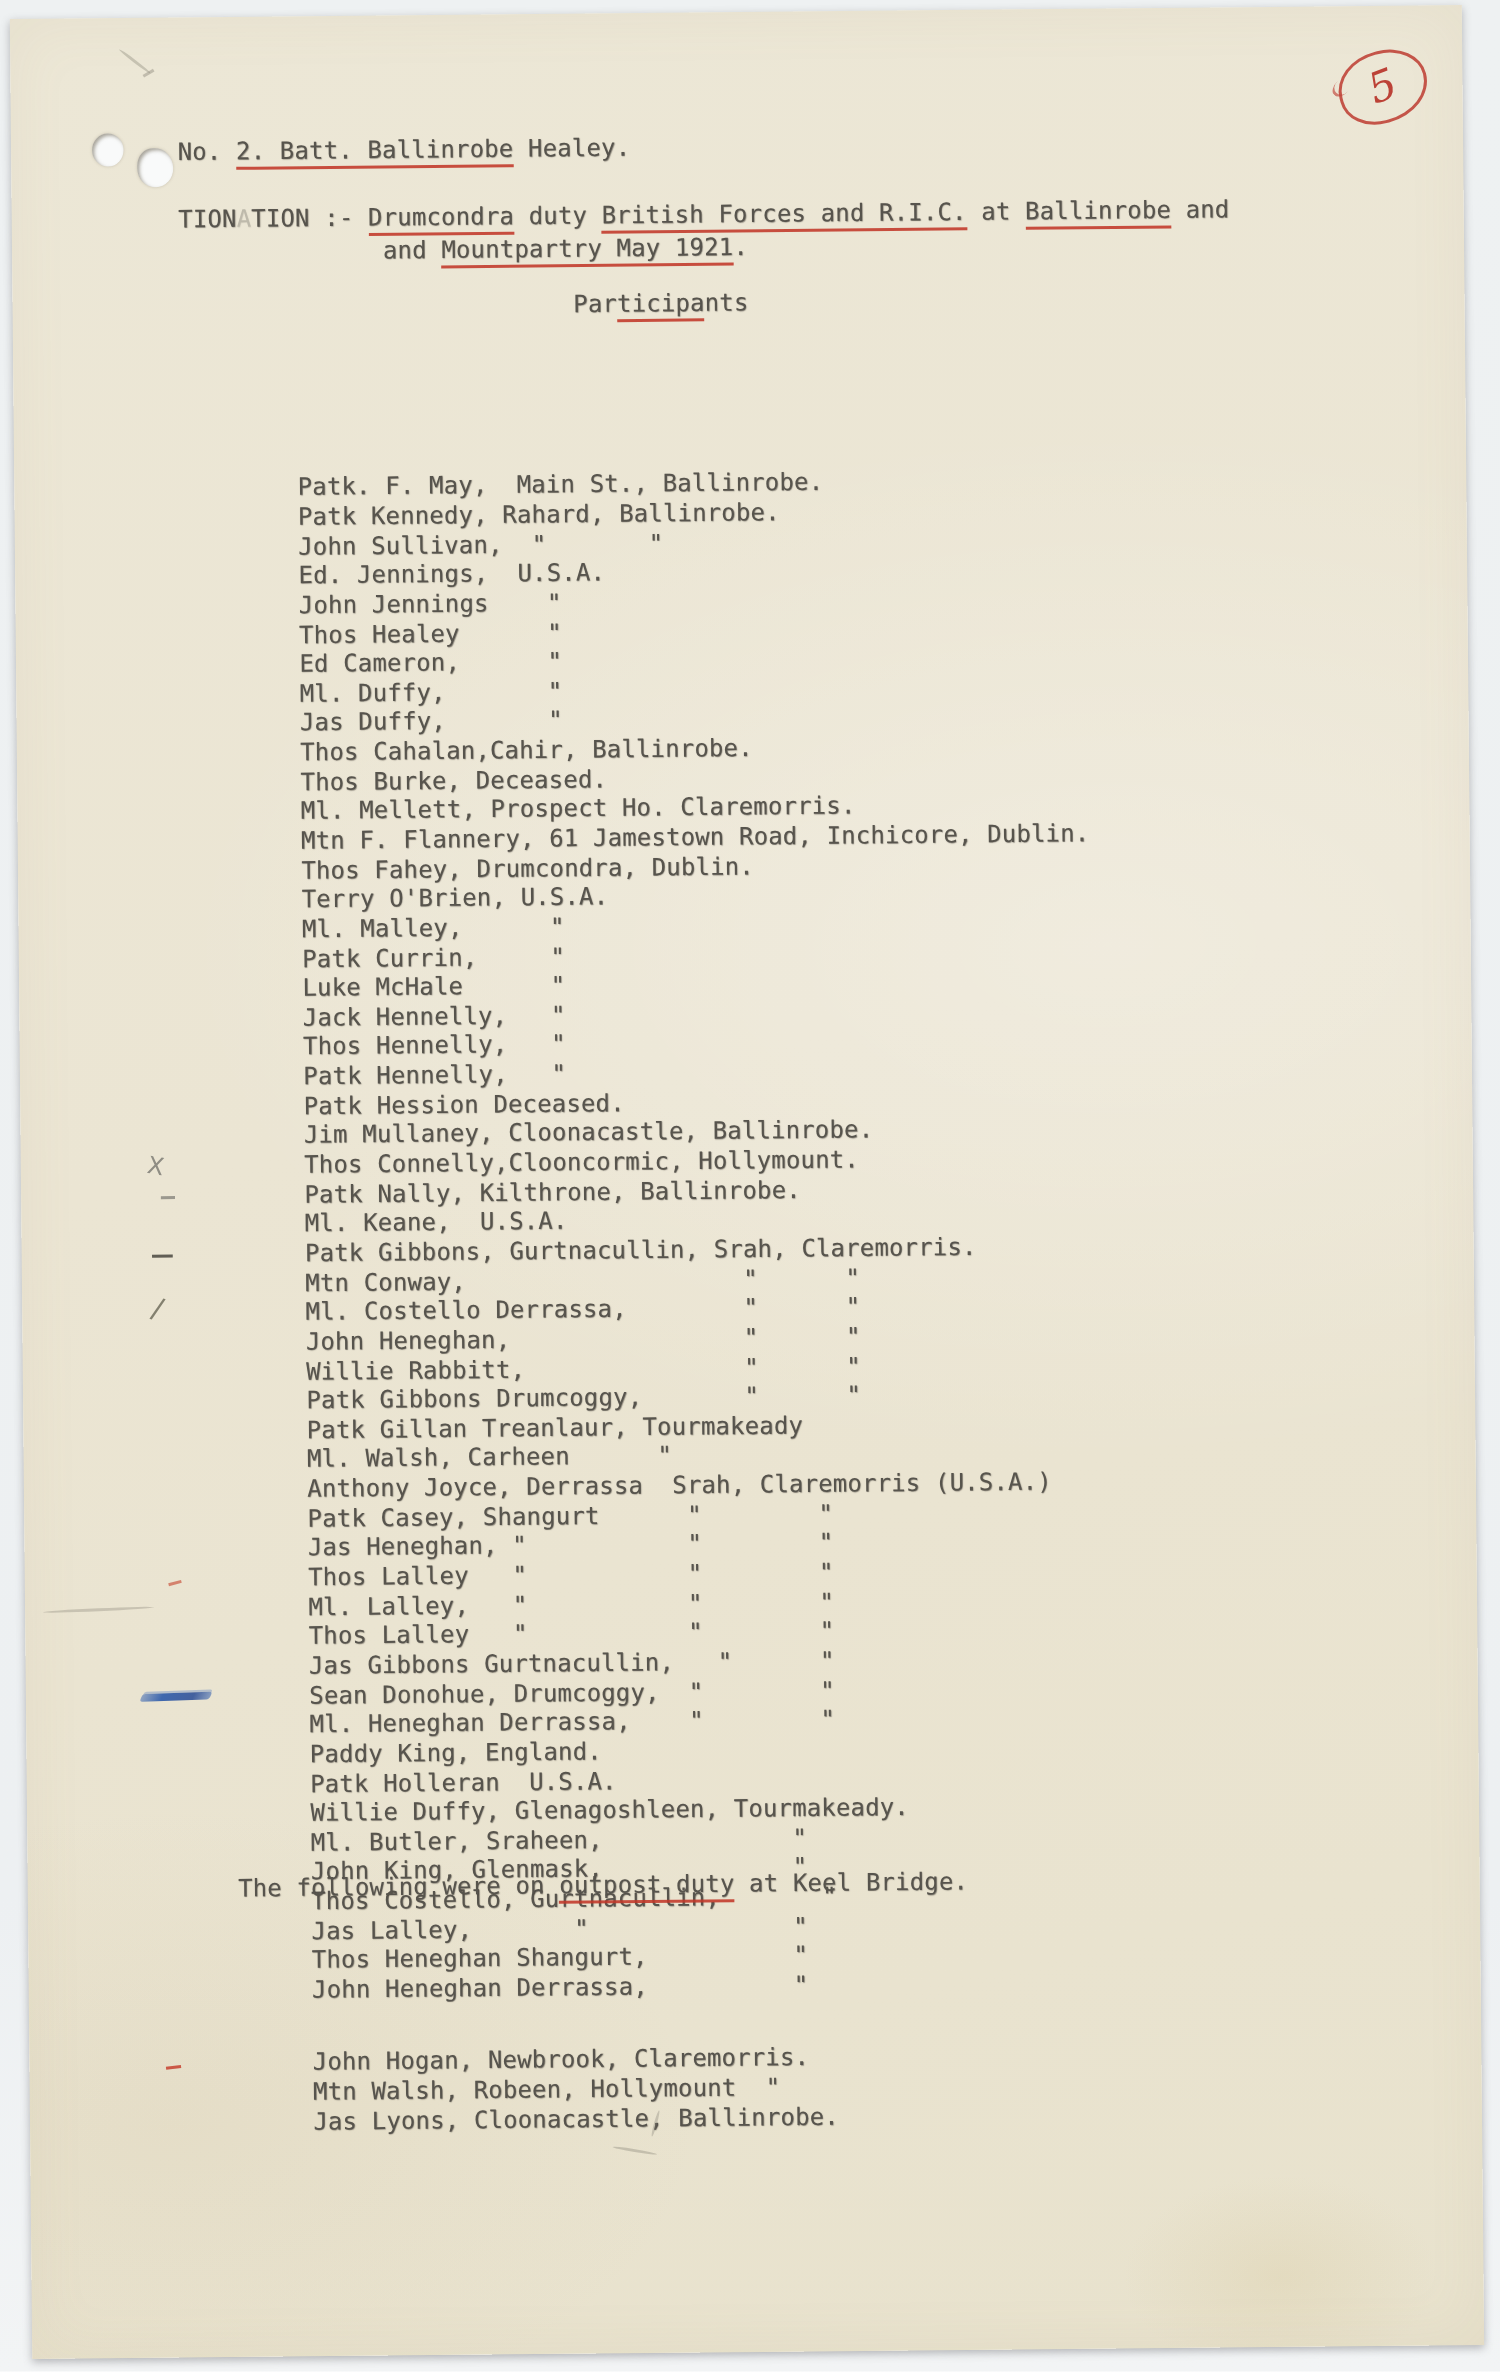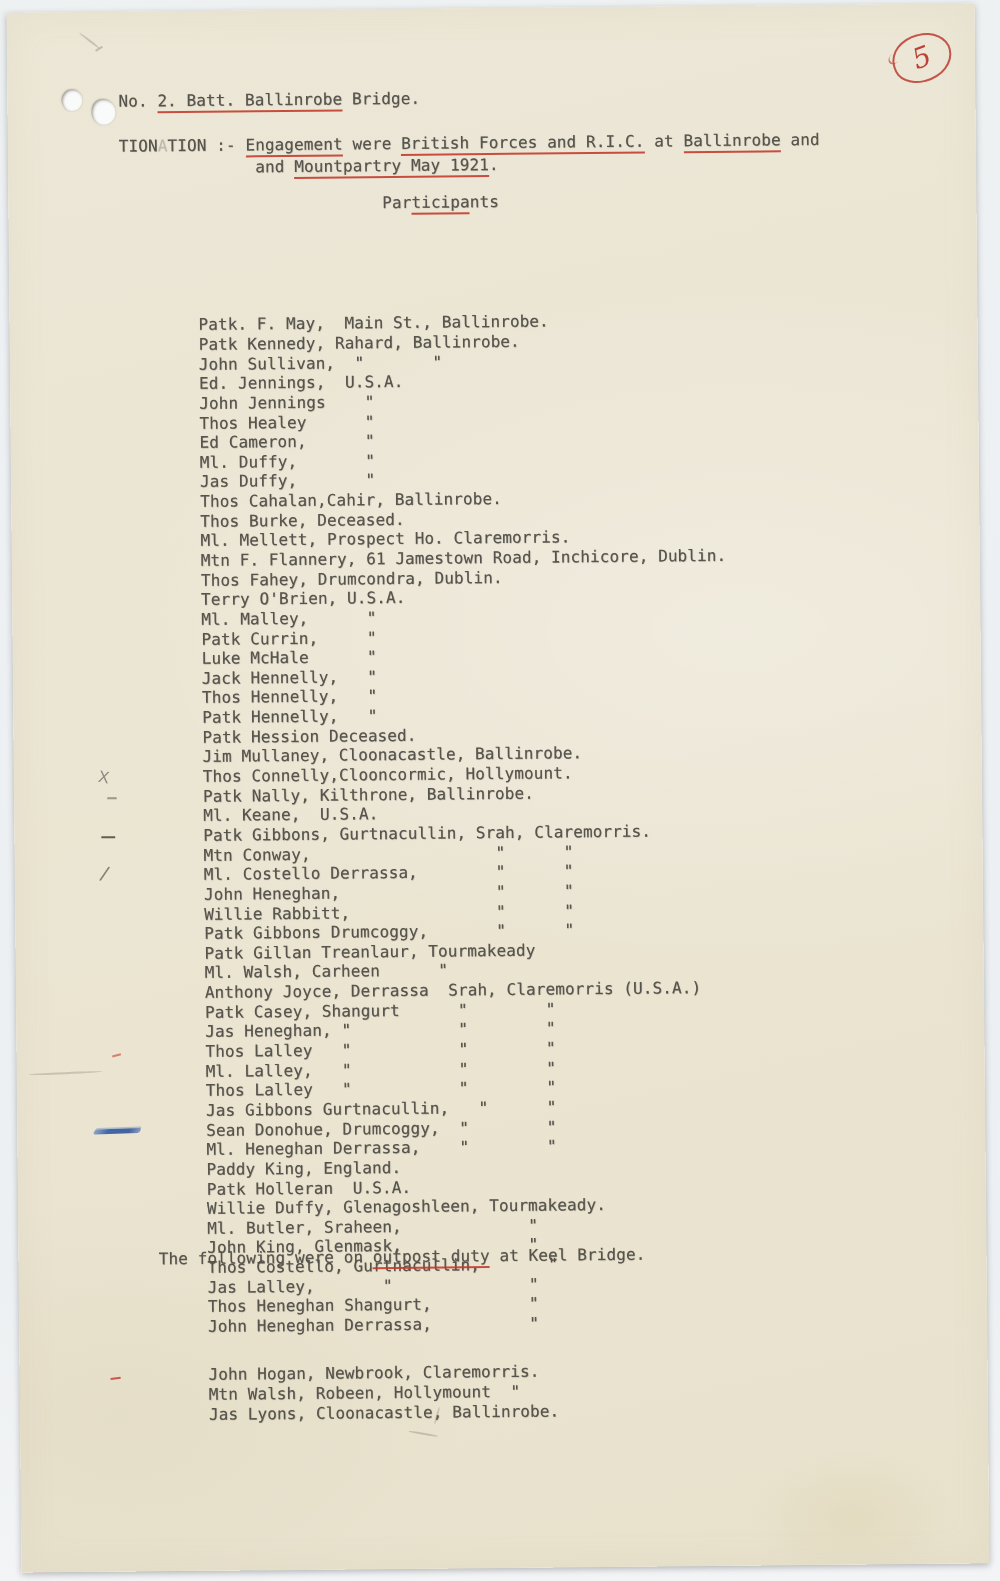--- a/index.html
+++ b/index.html
@@ -79,23 +79,23 @@
 
   <span class="hole hole1"></span>
   <span class="hole hole2"></span>
   <span class="crease"></span>
   <span class="crease2"></span>
 
   <div class="page-circle">
     <span class="page-num">5</span>
   </div>
 
-  <div class="typed" style="left:111px;top:80px;"><span>No. </span><span class="ru">2. Batt. Ballinrobe</span><span> Bridge.</span></div>
-
-  <div class="typed" style="left:111px;top:125px;"><span>TION</span><span class="faded">A</span><span>TION :- </span><span class="ru">Engagement</span><span> were </span><span class="ru">British Forces and R.I.C.</span><span> at </span><span class="ru">Ballinrobe</span><span> and</span></div>
+  <div class="typed" style="left:111px;top:80px;"><span>No. </span><span class="ru">2. Batt. Ballinrobe</span><span> Healey.</span></div>
+
+  <div class="typed" style="left:111px;top:125px;"><span>TION</span><span class="faded">A</span><span>TION :- </span><span class="ru">Drumcondra</span><span> duty </span><span class="ru">British Forces and R.I.C.</span><span> at </span><span class="ru">Ballinrobe</span><span> and</span></div>
 
   <div class="typed" style="left:111px;top:147px;"><span>              and </span><span class="ru">Mountpartry May 1921</span><span>.</span></div>
 
   <div class="typed" style="left:111px;top:184px;"><span>                           Par</span><span class="ru">ticipa</span><span>nts</span></div>
 
   <div class="typed" style="left:111px;top:208px;">
     
   <div class="line">
         
         <span class="txt">Patk. F. May,  Main St., Ballinrobe.</span>

